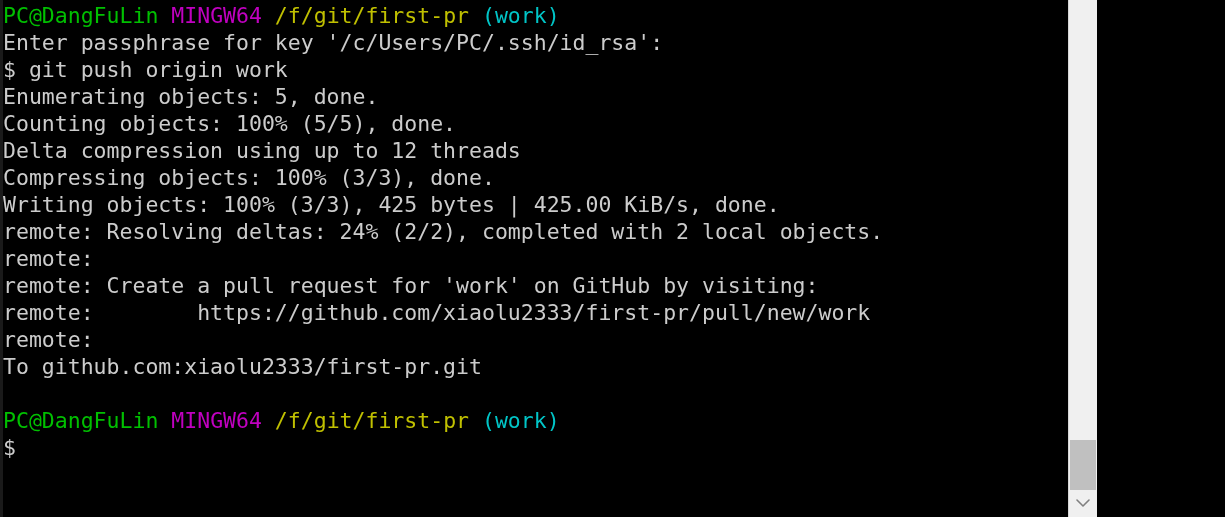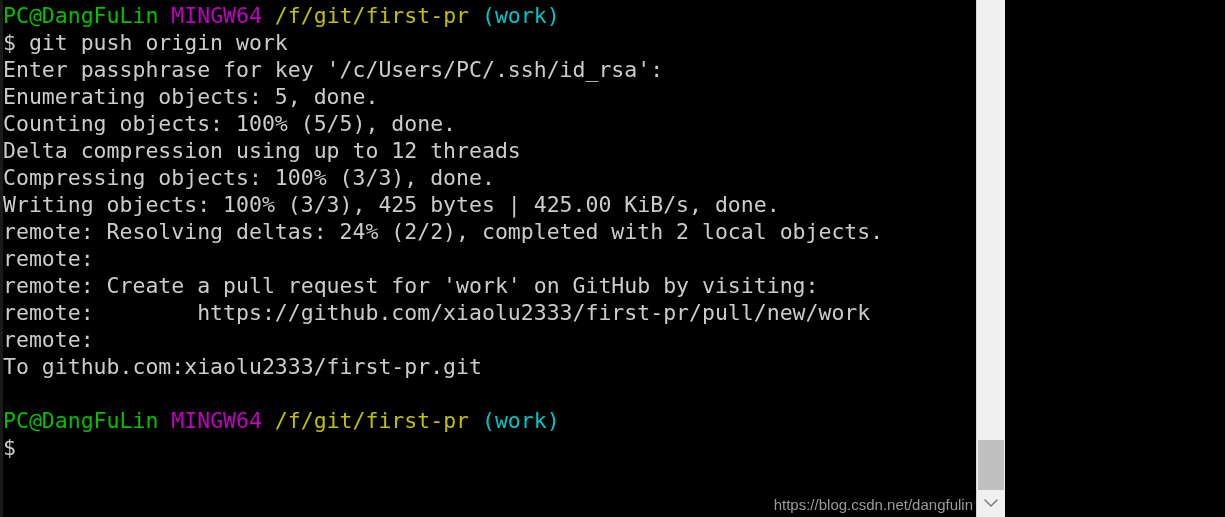--- a/index.html
+++ b/index.html
@@ -9,21 +9,21 @@
   }
   body {
     width: 1225px;
     height: 517px;
     overflow: hidden;
     font-family: "DejaVu Sans Mono", "Liberation Mono", monospace;
   }
 
   #terminal-window {
     position: relative;
-    width: 1005px;
+    width: 1097px;
     height: 517px;
     background: #000000;
     box-sizing: border-box;
   }
 
   
   #left-edge {
     position: absolute;
     left: 0;
     top: 0;
@@ -111,23 +111,23 @@
 <body>
 
 <div id="terminal-window">
 
   <div id="left-edge"></div>
 
   <div id="terminal-output">
 
     <div class="line"><span class="seg c-green">PC@DangFuLin</span><span class="seg c-white"> </span><span class="seg c-magenta">MINGW64</span><span class="seg c-white"> </span><span class="seg c-yellow">/f/git/first-pr</span><span class="seg c-white"> </span><span class="seg c-cyan">(work)</span></div>
 
+    <div class="line">Enter passphrase for key '/c/Users/PC/.ssh/id_rsa':</div>
+
     <div class="line"><span class="seg c-white">$</span><span class="seg c-white"> git push origin work</span></div>
-
-    <div class="line">Enter passphrase for key '/c/Users/PC/.ssh/id_rsa':</div>
     <div class="line">Enumerating objects: 5, done.</div>
     <div class="line">Counting objects: 100% (5/5), done.</div>
     <div class="line">Delta compression using up to 12 threads</div>
     <div class="line">Compressing objects: 100% (3/3), done.</div>
     <div class="line">Writing objects: 100% (3/3), 425 bytes | 425.00 KiB/s, done.</div>
     <div class="line">remote: Resolving deltas: 24% (2/2), completed with 2 local objects.</div>
     <div class="line">remote:</div>
     <div class="line">remote: Create a pull request for 'work' on GitHub by visiting:</div>
     <div class="line">remote:        https://github.com/xiaolu2333/first-pr/pull/new/work</div>
     <div class="line">remote:</div>
@@ -144,15 +144,14 @@
     <div id="scrollbar-thumb"></div>
     <div id="scrollbar-down-button">
       <span>
         <svg width="14" height="9" viewBox="0 0 14 9" xmlns="http://www.w3.org/2000/svg">
           <polyline points="1,1 7,7 13,1" fill="none" stroke="#808080" stroke-width="1.6" stroke-linecap="round" stroke-linejoin="round"></polyline>
         </svg>
       </span>
     </div>
   </div>
 
-  <div id="watermark">https://blog.csdn.net/dangfulin</div>
 
 </div>
 
 </body></html>

